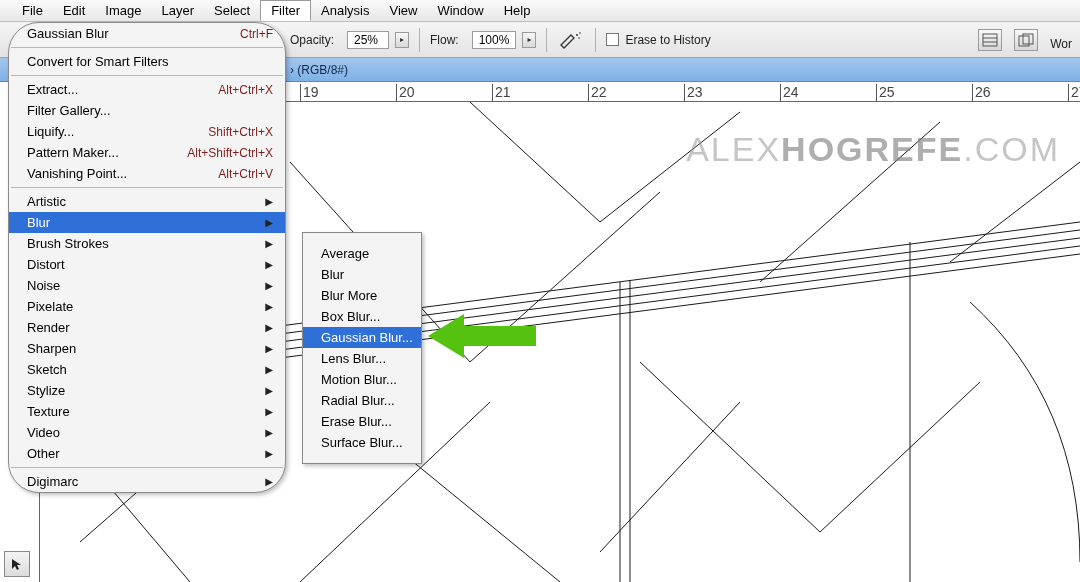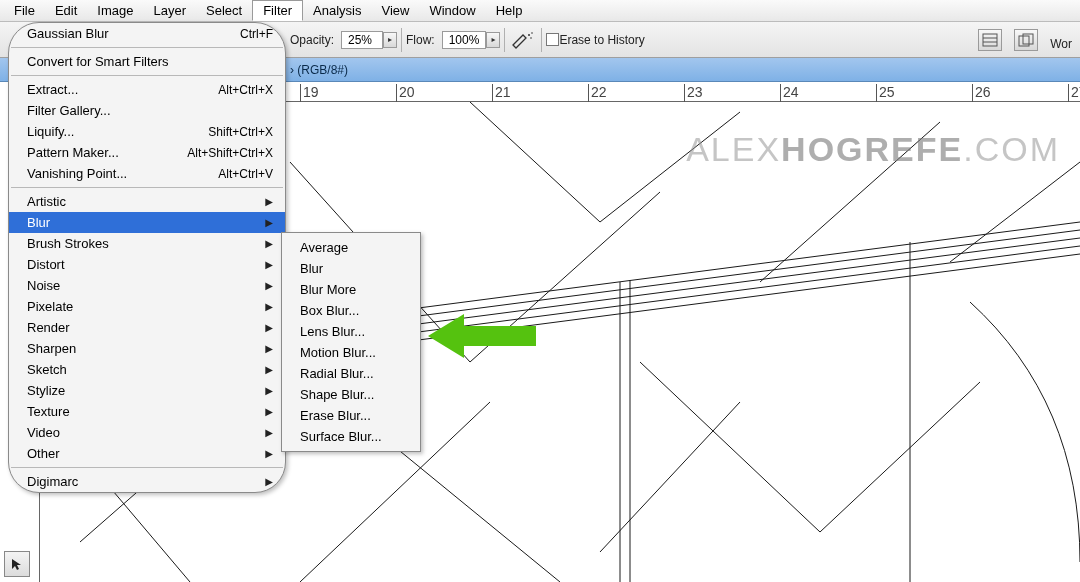--- a/index.html
+++ b/index.html
@@ -1,45 +1,45 @@
 <!DOCTYPE html>
 <html><head>
 <meta charset="utf-8">
 <style>
   * { margin: 0; padding: 0; box-sizing: border-box; font-family: "Segoe UI", Tahoma, sans-serif; }
   body { width: 1080px; height: 582px; overflow: hidden; background: #fff; position: relative; }
-  .menubar { height: 22px; background: linear-gradient(#fafafa,#e8e8e8); border-bottom: 1px solid #bcbcbc; display: flex; align-items: center; font-size: 13px; padding-left: 4px; }
+  .menubar { height: 22px; background: linear-gradient(#fafafa,#e8e8e8); border-bottom: 1px solid #bcbcbc; display: flex; align-items: center; font-size: 13px; padding-left: 12px; }
   .menubar .mitem { padding: 2px 10px; cursor: default; }
   .menubar .mitem.active { background: #fff; border: 1px solid #9a9a9a; border-bottom: 1px solid #fff; position: relative; z-index: 20; }
-  .options { height: 36px; background: linear-gradient(#f5f5f5,#e3e3e3); border-bottom: 1px solid #9f9f9f; display: flex; align-items: center; font-size: 12px; padding-left: 290px; position: relative; }
+  .options { height: 36px; background: linear-gradient(#f5f5f5,#e3e3e3); border-bottom: 1px solid #9f9f9f; display: flex; align-items: center; font-size: 12px; padding-left: 290px; gap: 6px; position: relative; }
   .options .lbl { color: #222; }
   .options .valbox { background: #fff; border: 1px solid #9a9a9a; padding: 1px 6px; min-width: 42px; display: inline-flex; align-items: center; gap: 4px; margin-left: 7px; }
   .options .arrow { width: 14px; height: 16px; border: 1px solid #9a9a9a; background: linear-gradient(#f8f8f8,#d8d8d8); display: flex; align-items: center; justify-content: center; font-size: 8px; color: #333; }
   .options .divider { width: 1px; height: 24px; background: #b0b0b0; margin: 0 4px; }
   .options .brushicon { width: 28px; height: 20px; display: flex; align-items: center; justify-content: center; }
   .options .cbx { width: 13px; height: 13px; border: 1px solid #777; background: #fff; }
   .options .right { position: absolute; right: 8px; display: flex; align-items: flex-end; gap: 12px; padding-left: 28px; }
   .iconbtn { width: 24px; height: 22px; border: 1px solid #9a9a9a; background: linear-gradient(#f8f8f8,#d8d8d8); display: flex; align-items: center; justify-content: center; font-size: 13px; }
   .tabbar { height: 24px; background: linear-gradient(#a2c6ee,#7fb1e6); border-bottom: 1px solid #5a88b8; display: flex; align-items: center; font-size: 12px; color: #0a2a4a; padding-left: 290px; }
   .ruler-h { position: absolute; left: 40px; right: 0; top: 82px; height: 20px; background: #fff; border-bottom: 1px solid #666; font-size: 14px; color: #444; }
   .ruler-h .tick { position: absolute; top: 2px; border-left: 1px solid #555; height: 18px; padding-left: 2px; }
   .ruler-v { position: absolute; left: 24px; top: 102px; bottom: 0; width: 16px; background: #fff; border-right: 1px solid #666; }
   .watermark { position: absolute; top: 130px; right: 20px; font-size: 34px; letter-spacing: 2px; font-weight: 300; color: rgba(150,150,150,.55); font-family: Arial, sans-serif; }
   .watermark .bold { font-weight: 700; color: rgba(120,120,120,.6); }
   .lineart { position: absolute; left: 40px; top: 102px; right: 0; bottom: 0; }
 
   
   .menu { position: absolute; background: #f4f4f4; border: 1px solid #8a8a8a; box-shadow: 2px 2px 4px rgba(0,0,0,.25); font-size: 13px; z-index: 30; }
   .menu .row { display: flex; align-items: center; justify-content: space-between; padding: 3px 12px 3px 18px; white-space: nowrap; cursor: default; }
-  .menu .row .shortcut { color: #000000; font-size: 12px; padding-left: 30px; }
+  .menu .row .shortcut { color: #7f1d1d; font-size: 12px; padding-left: 30px; }
   .menu .row .sub { font-size: 10px; color: #222; }
   .menu .sep { height: 1px; background: #b8b8b8; margin: 3px 2px; }
   .menu .row.hl { background: #2f6fd8; color: #fff; }
   #menu-filter { left: 8px; top: 22px; width: 278px; border-radius: 31px; }
-  #menu-blur { left: 281px; top: 232px; width: 140px; padding: 4px 0; }
+  #menu-blur { left: 302px; top: 232px; width: 120px; padding: 10px 0; }
   #menu-blur .row { padding: 3px 16px 3px 18px; }
 
   .greenarrow { position: absolute; left: 428px; top: 310px; z-index: 40; }
 
   .toolstrip { position: absolute; left: 0; top: 550px; width: 40px; display: flex; flex-direction: column; }
   .toolstrip .tbtn { width: 26px; height: 26px; border: 1px solid #888; background: linear-gradient(#f4f4f4,#dcdcdc); display: flex; align-items: center; justify-content: center; margin: 1px 4px; font-size: 14px; }
 </style>
 </head>
 <body>
 
@@ -240,24 +240,24 @@
         <span class="sub">▶</span>
       </div>
     </div>
 </div>
 
 <div class="menu" id="menu-blur">
     <div class="row">Average</div>
     <div class="row">Blur</div>
     <div class="row">Blur More</div>
     <div class="row">Box Blur...</div>
+    <div class="row hl">Gaussian Blur...</div>
     <div class="row">Lens Blur...</div>
     <div class="row">Motion Blur...</div>
     <div class="row">Radial Blur...</div>
-    <div class="row">Shape Blur...</div>
     <div class="row">Erase Blur...</div>
     <div class="row">Surface Blur...</div>
   </div>
 
 <svg class="greenarrow" width="110" height="52">
   <polygon points="0,26 36,4 36,16 108,16 108,36 36,36 36,48" fill="#55c20f"></polygon>
 </svg>
 
 <div class="toolstrip">
   <div class="tbtn">

